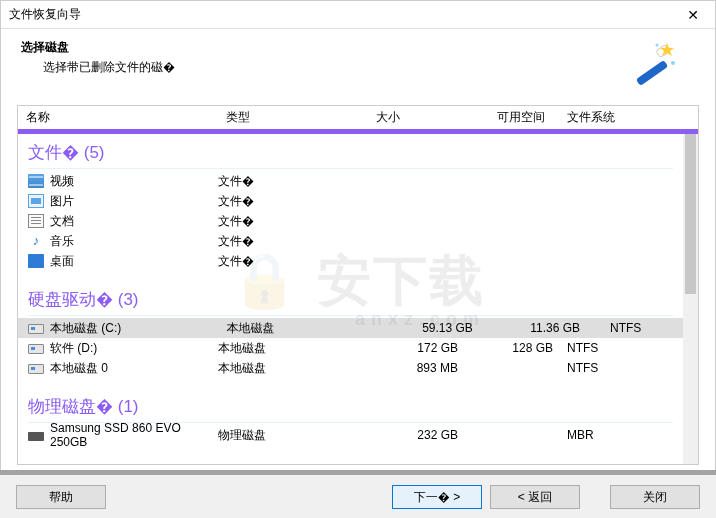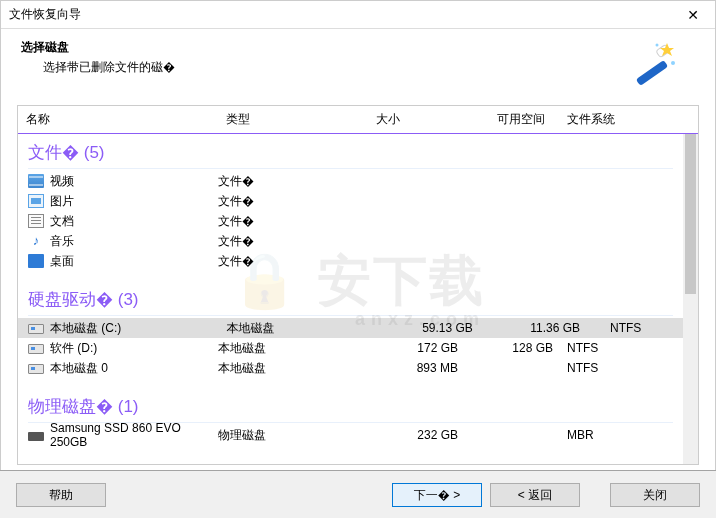--- a/index.html
+++ b/index.html
@@ -9,21 +9,21 @@
 .titlebar-text { flex: 1; font-size: 12px; }
 .close-x { width: 32px; text-align: center; font-size: 14px; cursor: default; }
 
 .header { padding: 10px 28px 10px 20px; display: flex; align-items: flex-start; }
 .header-text { flex: 1; }
 .header-title { font-size: 12px; font-weight: bold; }
 .header-sub { font-size: 12px; margin-top: 2px; padding-left: 22px; }
 .wand-wrap { width: 56px; height: 48px; position: relative; margin-right: 8px; }
 
 .panel { margin: 8px 16px; border: 1px solid #ccc; height: 360px; display: flex; flex-direction: column; }
-.table-head { display: flex; align-items: center; border-bottom: 1px solid #8b5cf6; height: 28px; color: #000; background: #fff; }
+.table-head { display: flex; align-items: center; border-bottom: 5px solid #8b5cf6; height: 28px; color: #000; background: #fff; }
 .th { padding: 0 8px; font-size: 12px; }
 .col-name { width: 200px; }
 .col-type { width: 150px; }
 .col-size { width: 90px; }
 .col-free { width: 95px; text-align: right; }
 .col-fs { width: 90px; padding-left: 14px; }
 .scroll-col { width: 15px; border-left: 1px solid #eee; }
 
 .table-body { flex: 1; overflow: hidden; position: relative; }
 .body-inner { position: absolute; inset: 0 15px 0 0; }
@@ -51,21 +51,21 @@
 .ic-doc::after{content:"";position:absolute;left:2px;right:2px;top:2px;height:1px;background:#888;box-shadow:0 3px #888,0 6px #888;}
 .ic-music { color:#2e7bd6; font-size:13px; line-height:14px; text-align:center; }
 .ic-desk { background:#2e7bd6; border-radius:1px; }
 .ic-disk { background:#e6e6e6; border:1px solid #888; border-radius:1px; position:relative; height:10px; margin-top:2px; }
 .ic-disk::after{content:"";position:absolute;left:2px;top:2px;width:4px;height:3px;background:#4a90e2;}
 .ic-pdisk { background:#555; border-radius:1px; height:9px; margin-top:3px; }
 
 .options-row { display:flex; justify-content:flex-end; padding:4px 20px 0; }
 .options-link { color:#0046d5; text-decoration:underline; cursor:default; font-size:12px; }
 
-.btnbar { position:absolute; left:0; right:0; bottom:0; height:48px; border-top:1px solid #a3a3a3; background:#f0f0f0; display:flex; align-items:center; padding:0 16px; gap:8px; }
+.btnbar { position:absolute; left:0; right:0; bottom:0; height:48px; border-top:5px solid #a3a3a3; background:#f0f0f0; display:flex; align-items:center; padding:0 16px; gap:8px; }
 .spacer { flex:1; }
 .btn { min-width:90px; height:24px; border:1px solid #adadad; background:#e1e1e1; font-size:12px; text-align:center; line-height:22px; cursor:default; }
 .btn.primary { border:1px solid #0078d7; background:#e5f1fb; }
 
 .watermark { position:absolute; left:50%; top:50%; transform:translate(-50%,-60%); pointer-events:none; opacity:.10; font-size:54px; color:#555; font-weight:bold; letter-spacing:2px; white-space:nowrap; text-align:right; line-height:1.1; }
 .watermark .sub{font-size:18px; letter-spacing:6px;}
 </style>
 </head>
 <body>
 

